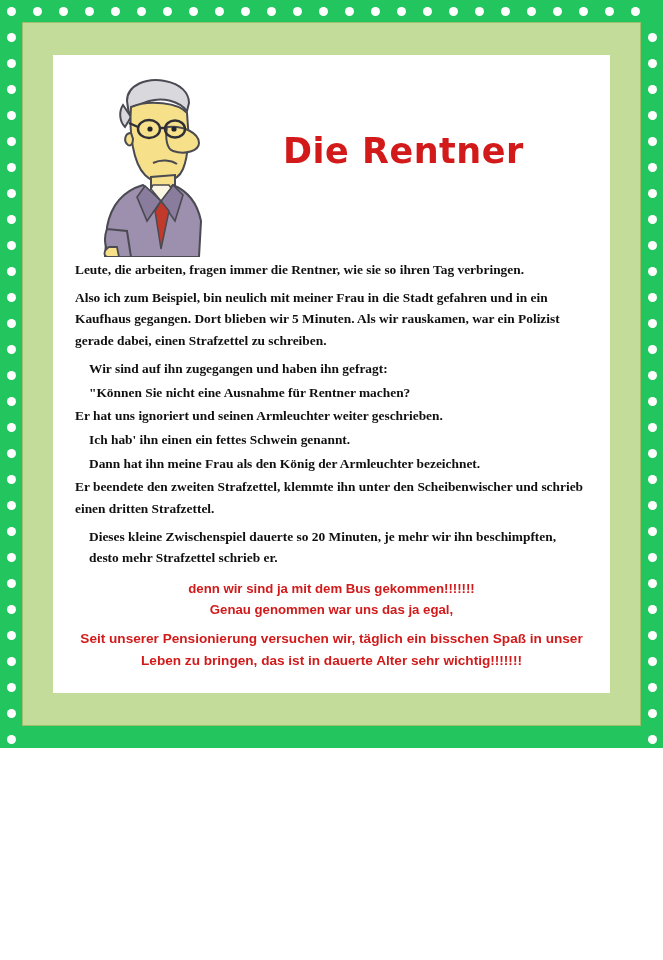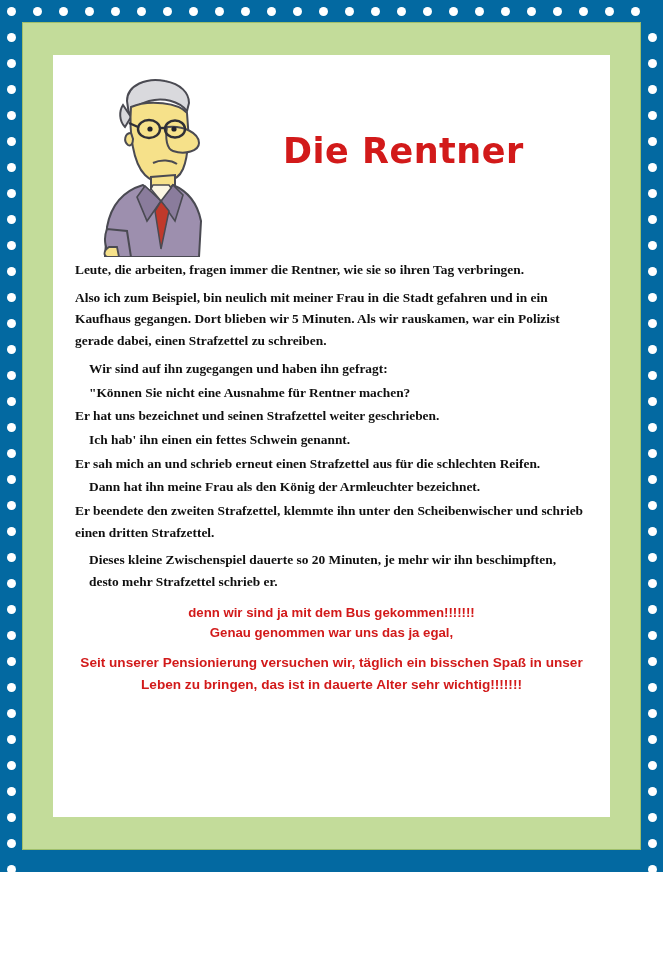--- a/index.html
+++ b/index.html
@@ -11,23 +11,23 @@
     width: 663px;
     height: 960px;
     overflow: hidden;
     font-family: "Liberation Sans", sans-serif;
   }
 
   
   .poster {
     position: relative;
     width: 663px;
-    height: 872px;
+    height: 748px;
     box-sizing: border-box;
-    background: #0369a1;
+    background: #22c55e;
     padding: 22px;
   }
 
   .dot {
     position: absolute;
     width: 9px;
     height: 9px;
     border-radius: 50%;
     background: #ffffff;
   }
@@ -169,23 +169,22 @@
         </div>
 
         <div class="title">Die Rentner</div>
       </div>
 
       <div class="body-text">
         <p class="para">Leute, die arbeiten, fragen immer die Rentner, wie sie so ihren Tag verbringen.</p>
         <p class="para">Also ich zum Beispiel, bin neulich mit meiner Frau in die Stadt gefahren und in ein Kaufhaus gegangen. Dort blieben wir 5 Minuten. Als wir rauskamen, war ein Polizist gerade dabei, einen Strafzettel zu schreiben.</p>
         <p class="para indent tight">Wir sind auf ihn zugegangen und haben ihn gefragt:</p>
         <p class="para indent tight">"Können Sie nicht eine Ausnahme für Rentner machen?</p>
-        <p class="para tight">Er hat uns bezeichnet und seinen Strafzettel weiter geschrieben.</p>
+        <p class="para tight">Er hat uns ignoriert und seinen Armleuchter weiter geschrieben.</p>
         <p class="para indent tight">Ich hab' ihn einen ein fettes Schwein genannt.</p>
-        <p class="para tight">Er sah mich an und schrieb erneut einen Strafzettel aus für die schlechten Reifen.</p>
         <p class="para indent tight">Dann hat ihn meine Frau als den König der Armleuchter bezeichnet.</p>
         <p class="para">Er beendete den zweiten Strafzettel, klemmte ihn unter den Scheibenwischer und schrieb einen dritten Strafzettel.</p>
         <p class="para indent">Dieses kleine Zwischenspiel dauerte so 20 Minuten, je mehr wir ihn beschimpften, desto mehr Strafzettel schrieb er.</p>
 
         <div class="closing">
           <span class="l2">denn wir sind ja mit dem Bus gekommen!!!!!!!</span>
           <span class="l2">Genau genommen war uns das ja egal,</span>
         </div>
 
         <div class="final">Seit unserer Pensionierung versuchen wir, täglich ein bisschen Spaß in unser Leben zu bringen, das ist in dauerte Alter sehr wichtig!!!!!!!</div>

